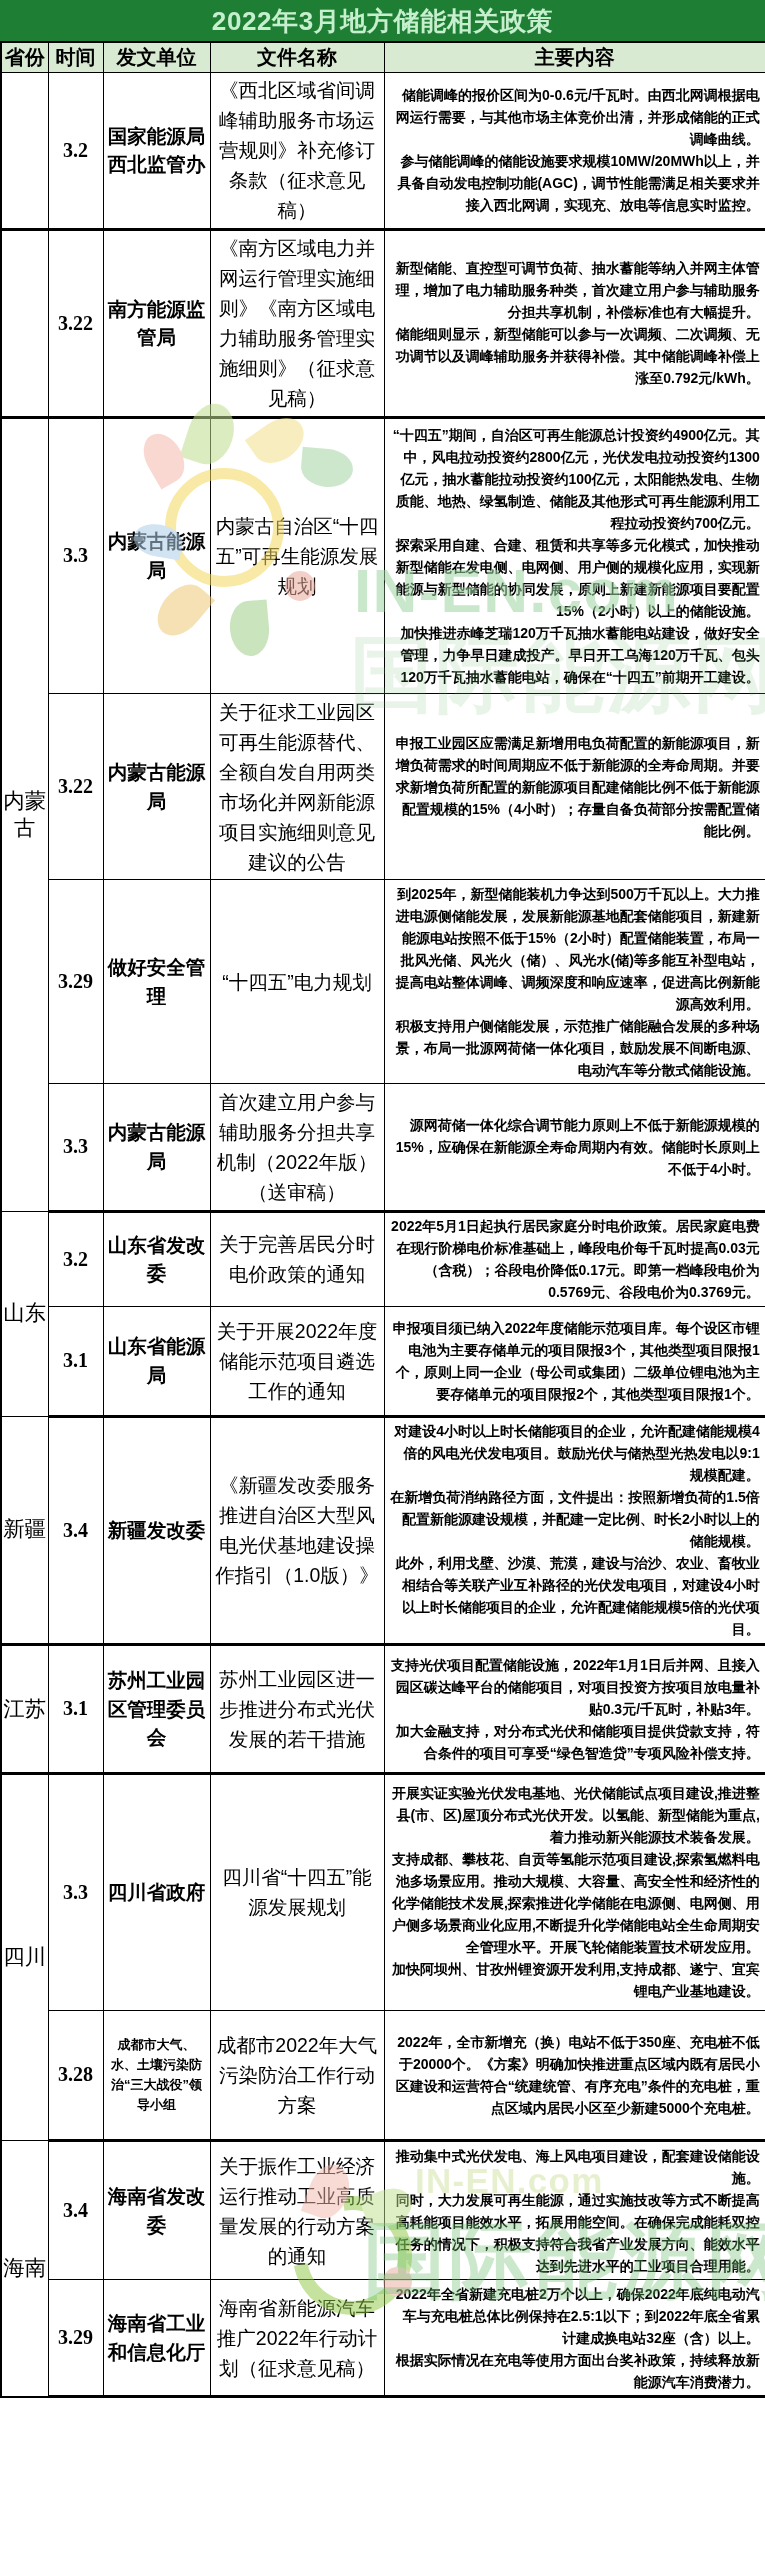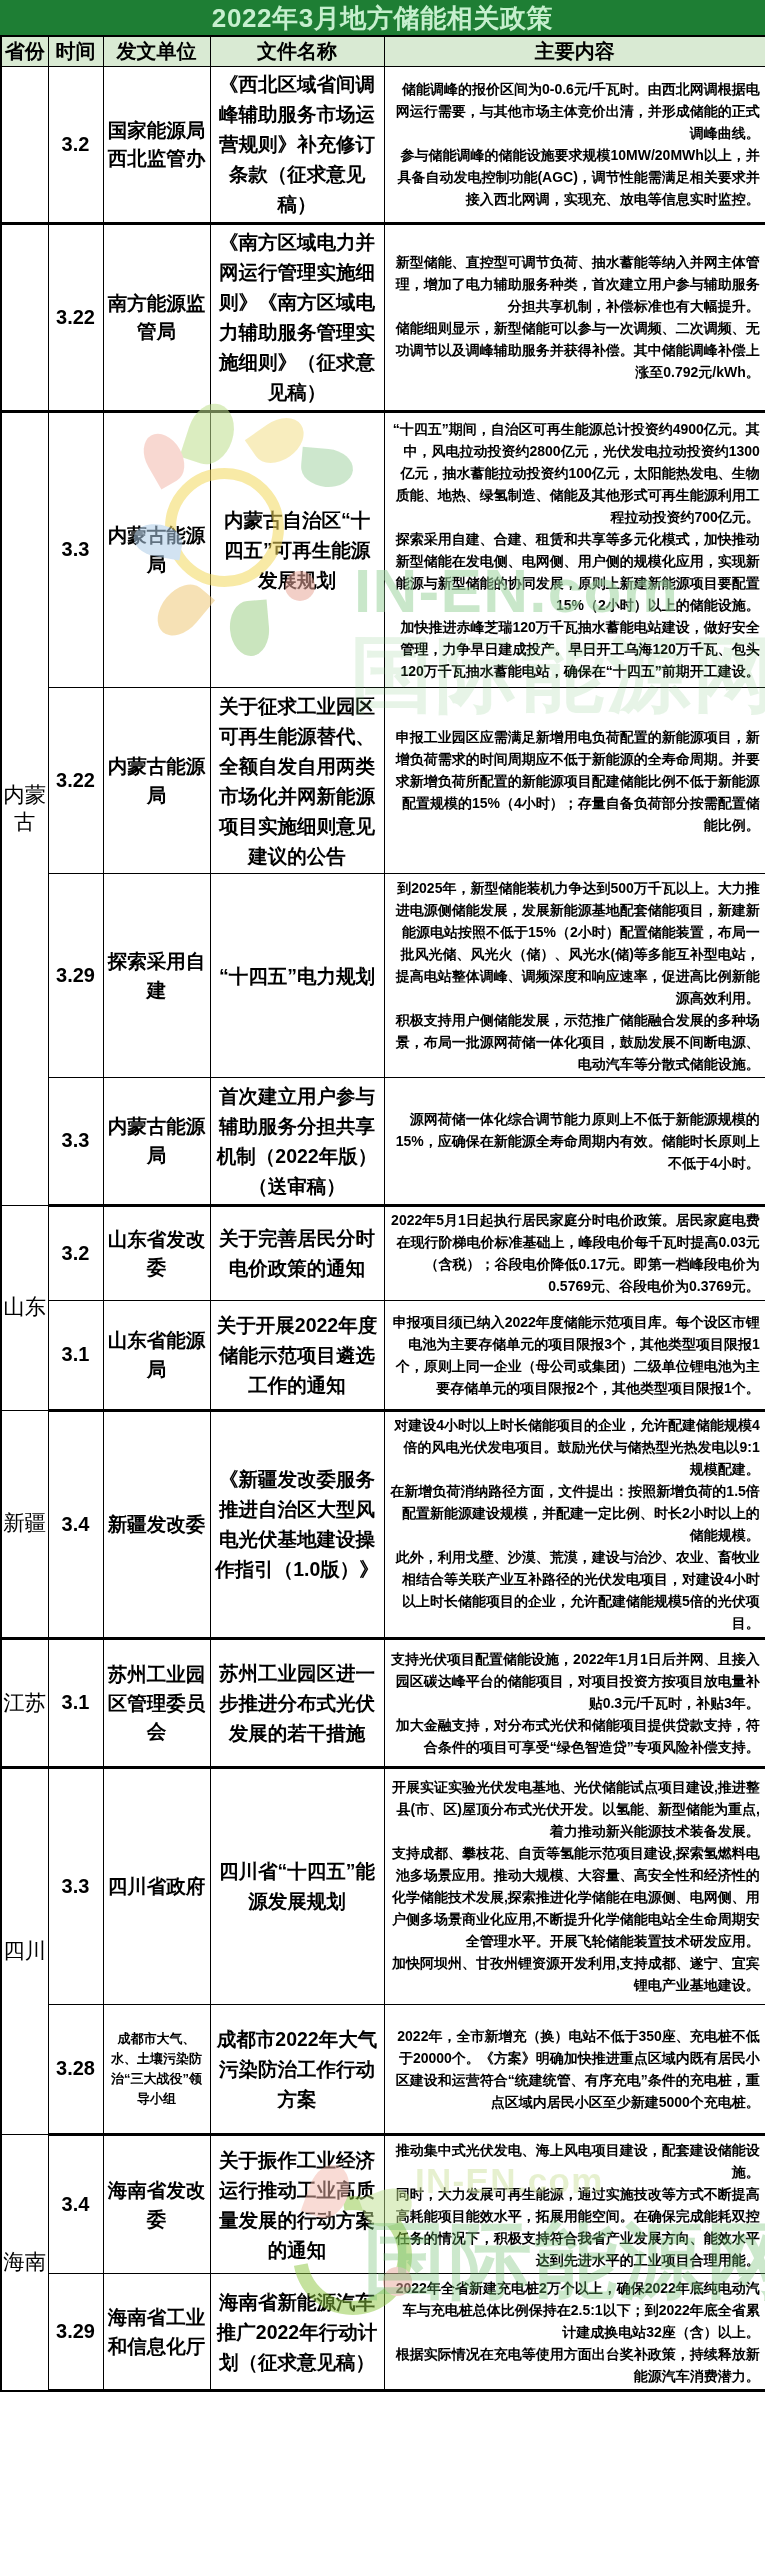--- a/index.html
+++ b/index.html
@@ -1,46 +1,46 @@
 <!DOCTYPE html>
 <html style="font-size:10.4px"><head>
 <meta charset="utf-8">
 <style>
   html,body{margin:0;padding:0;background:#ffffff;}
   body{width:765px;font-family:"Liberation Sans","DejaVu Sans",sans-serif;color:#000;}
   .page{position:relative;width:765px;}
   
   .title-bar{
-    height:35px;background:#1e7e34;display:flex;align-items:center;justify-content:center;
+    height:41px;background:#1e7e34;display:flex;align-items:center;justify-content:center;
   }
   .title-bar .t{
     color:#c6efce;font-size:26px;font-weight:bold;letter-spacing:0.6px;line-height:1;
   }
   
   table.policy{
     border-collapse:collapse;table-layout:fixed;width:765px;
     border:2.6px solid #000;
   }
   th,td{border:1.3px solid #000;overflow:hidden;}
   thead th{
     background:#d9ead3;height:28.6px;font-size:20px;font-weight:bold;
     text-align:center;vertical-align:middle;padding:0;
   }
   td{vertical-align:middle;background:transparent;}
   td.prov{
     text-align:center;font-size:21.4px;font-weight:400;padding:0 1.3px;line-height:1.25;
   }
   td.time{
-    text-align:center;font-size:20px;font-weight:600;padding:0;
+    text-align:center;font-size:20px;font-weight:600;padding:0;font-family:Liberation Serif, serif;
   }
   td.agency{
     text-align:center;font-size:19.5px;font-weight:600;line-height:28.6px;padding:1.3px 2.6px;
   }
   td.doc{
-    text-align:center;font-size:19.5px;font-weight:700;line-height:30px;padding:2.6px 3.9px;
+    text-align:center;font-size:19.5px;font-weight:400;line-height:30px;padding:2.6px 3.9px;
   }
   td.points{
     text-align:right;font-size:14px;font-weight:600;line-height:22px;
     padding:2.6px 5.2px;white-space:pre-line;
   }
   tr.blk > td{border-bottom-width:3.9px;}
   
   .wm{position:absolute;pointer-events:none;z-index:3;}
   .wm-text-inen{
     font-size:62px;font-weight:bold;color:#9ed4a0;opacity:.55;letter-spacing:1.3px;
@@ -112,21 +112,21 @@
 加快推进赤峰芝瑞120万千瓦抽水蓄能电站建设，做好安全管理，力争早日建成投产。早日开工乌海120万千瓦、包头120万千瓦抽水蓄能电站，确保在“十四五”前期开工建设。</td>
       </tr>
       <tr style="height:158px">
         <td class="time">3.22</td>
         <td class="agency">内蒙古能源局</td>
         <td class="doc">关于征求工业园区可再生能源替代、全额自发自用两类市场化并网新能源项目实施细则意见建议的公告</td>
         <td class="points">申报工业园区应需满足新增用电负荷配置的新能源项目，新增负荷需求的时间周期应不低于新能源的全寿命周期。并要求新增负荷所配置的新能源项目配建储能比例不低于新能源配置规模的15%（4小时）；存量自备负荷部分按需配置储能比例。</td>
       </tr>
       <tr style="height:194px">
         <td class="time">3.29</td>
-        <td class="agency">探索采用自建</td>
+        <td class="agency">做好安全管理</td>
         <td class="doc">“十四五”电力规划</td>
         <td class="points">到2025年，新型储能装机力争达到500万千瓦以上。大力推进电源侧储能发展，发展新能源基地配套储能项目，新建新能源电站按照不低于15%（2小时）配置储能装置，布局一批风光储、风光火（储）、风光水(储)等多能互补型电站，提高电站整体调峰、调频深度和响应速率，促进高比例新能源高效利用。
 积极支持用户侧储能发展，示范推广储能融合发展的多种场景，布局一批源网荷储一体化项目，鼓励发展不间断电源、电动汽车等分散式储能设施。</td>
       </tr>
       <tr class="blk" style="height:105px">
         <td class="time">3.3</td>
         <td class="agency">内蒙古能源局</td>
         <td class="doc">首次建立用户参与辅助服务分担共享机制（2022年版）（送审稿）</td>
         <td class="points">源网荷储一体化综合调节能力原则上不低于新能源规模的15%，应确保在新能源全寿命周期内有效。储能时长原则上不低于4小时。</td>
       </tr>

